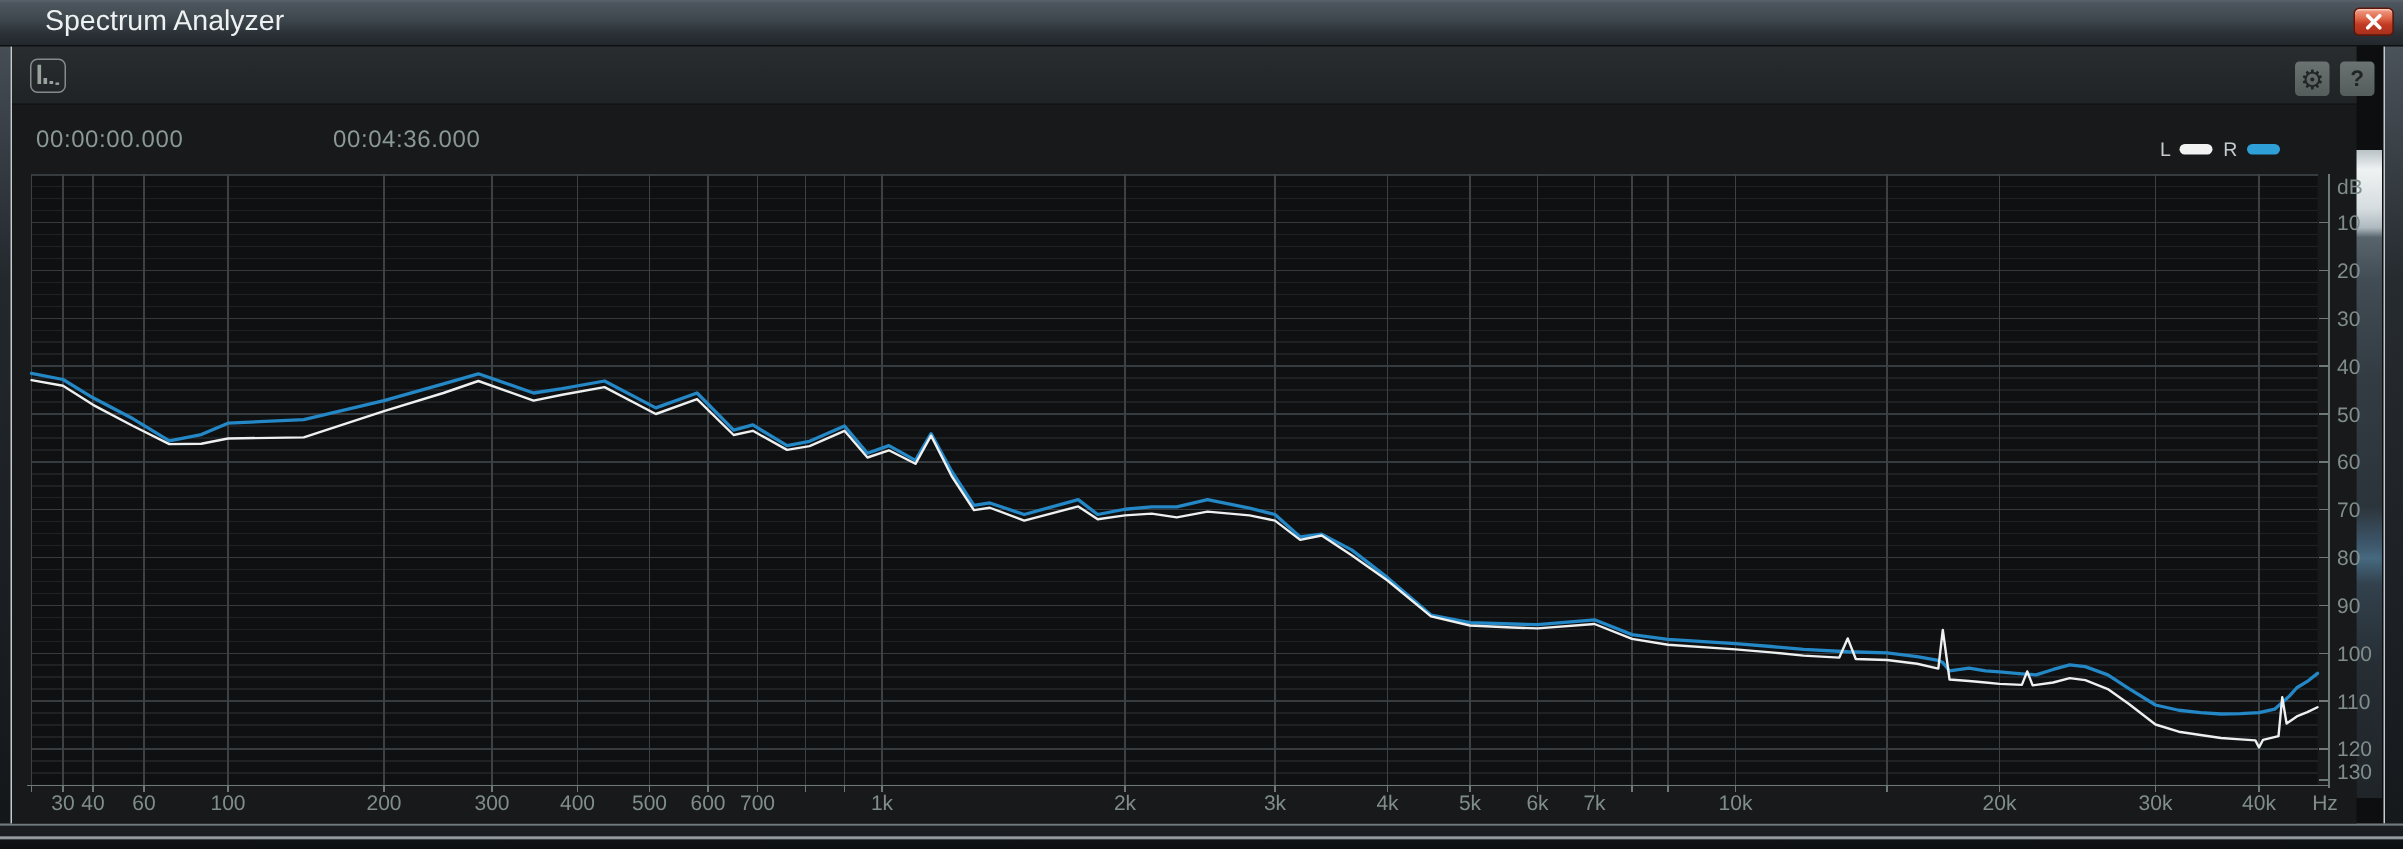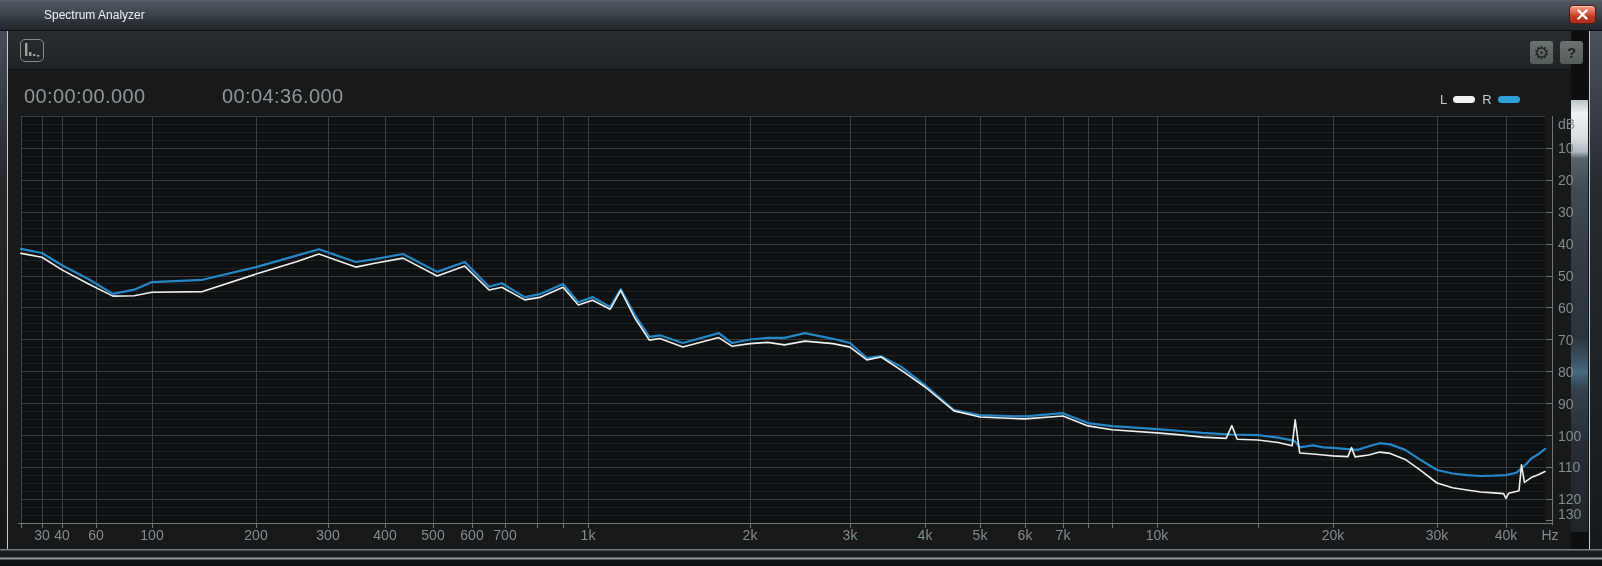--- a/index.html
+++ b/index.html
@@ -8,22 +8,22 @@
     position:relative;width:1602px;height:566px;overflow:hidden;
     background:#0c0e10;font-family:"Liberation Sans",sans-serif;
   }
   
   .titlebar{
     position:absolute;left:0;top:0;width:1602px;height:31px;
     background:linear-gradient(180deg,#5a636b 0,#4d565e 2px,#3e464d 45%,#2a3036 75%,#23282d 100%);
     border-bottom:1px solid #0c0e10;
   }
   .title-text{
-    position:absolute;left:44px;top:0;line-height:30px;
-    color:#eef1f2;font-size:12px;
+    position:absolute;left:30px;top:0;line-height:30px;
+    color:#eef1f2;font-size:19px;
   }
   .close-btn{
     position:absolute;right:6px;top:5px;width:27px;height:19px;border-radius:4px;
     background:linear-gradient(180deg,#f2a089 0,#e06a4c 35%,#c23b24 60%,#a92f1b 100%);
     border:1px solid #5e1softly;border:1px solid #611708;
     display:flex;align-items:center;justify-content:center;
     box-shadow:inset 0 1px 0 rgba(255,255,255,.45);
   }
   .frame-left{
     position:absolute;left:0;top:31px;width:8px;height:518px;
@@ -62,21 +62,21 @@
     padding-bottom:4px;
   }
   .tool-btn{
     position:absolute;top:10px;width:23px;height:23px;border-radius:3px;
     background:linear-gradient(180deg,#6a7371,#545d5b);
     color:#20252 3;color:#202523;display:flex;align-items:center;justify-content:center;
   }
   .gear-btn{left:1522px;font-size:18px;}
   .help-btn{left:1552px;font-size:15px;font-weight:bold;}
   .timestamp{
-    position:absolute;top:54px;color:#8a9896;font-size:20px;letter-spacing:.4px;
+    position:absolute;top:54px;color:#8a9896;font-size:16px;letter-spacing:.4px;
   }
   .ts-start{left:16px;}
   .ts-end{left:176px;margin-left:38px;}
   .legend{
     position:absolute;left:1432px;top:61px;display:flex;align-items:center;gap:7px;
     color:#c4cbce;font-size:13px;
   }
   .pill{width:22px;height:7px;border-radius:3.5px;display:inline-block;}
   .pill-l{background:#f2f2f2;}
   .pill-r{background:#2f9fd8;}

